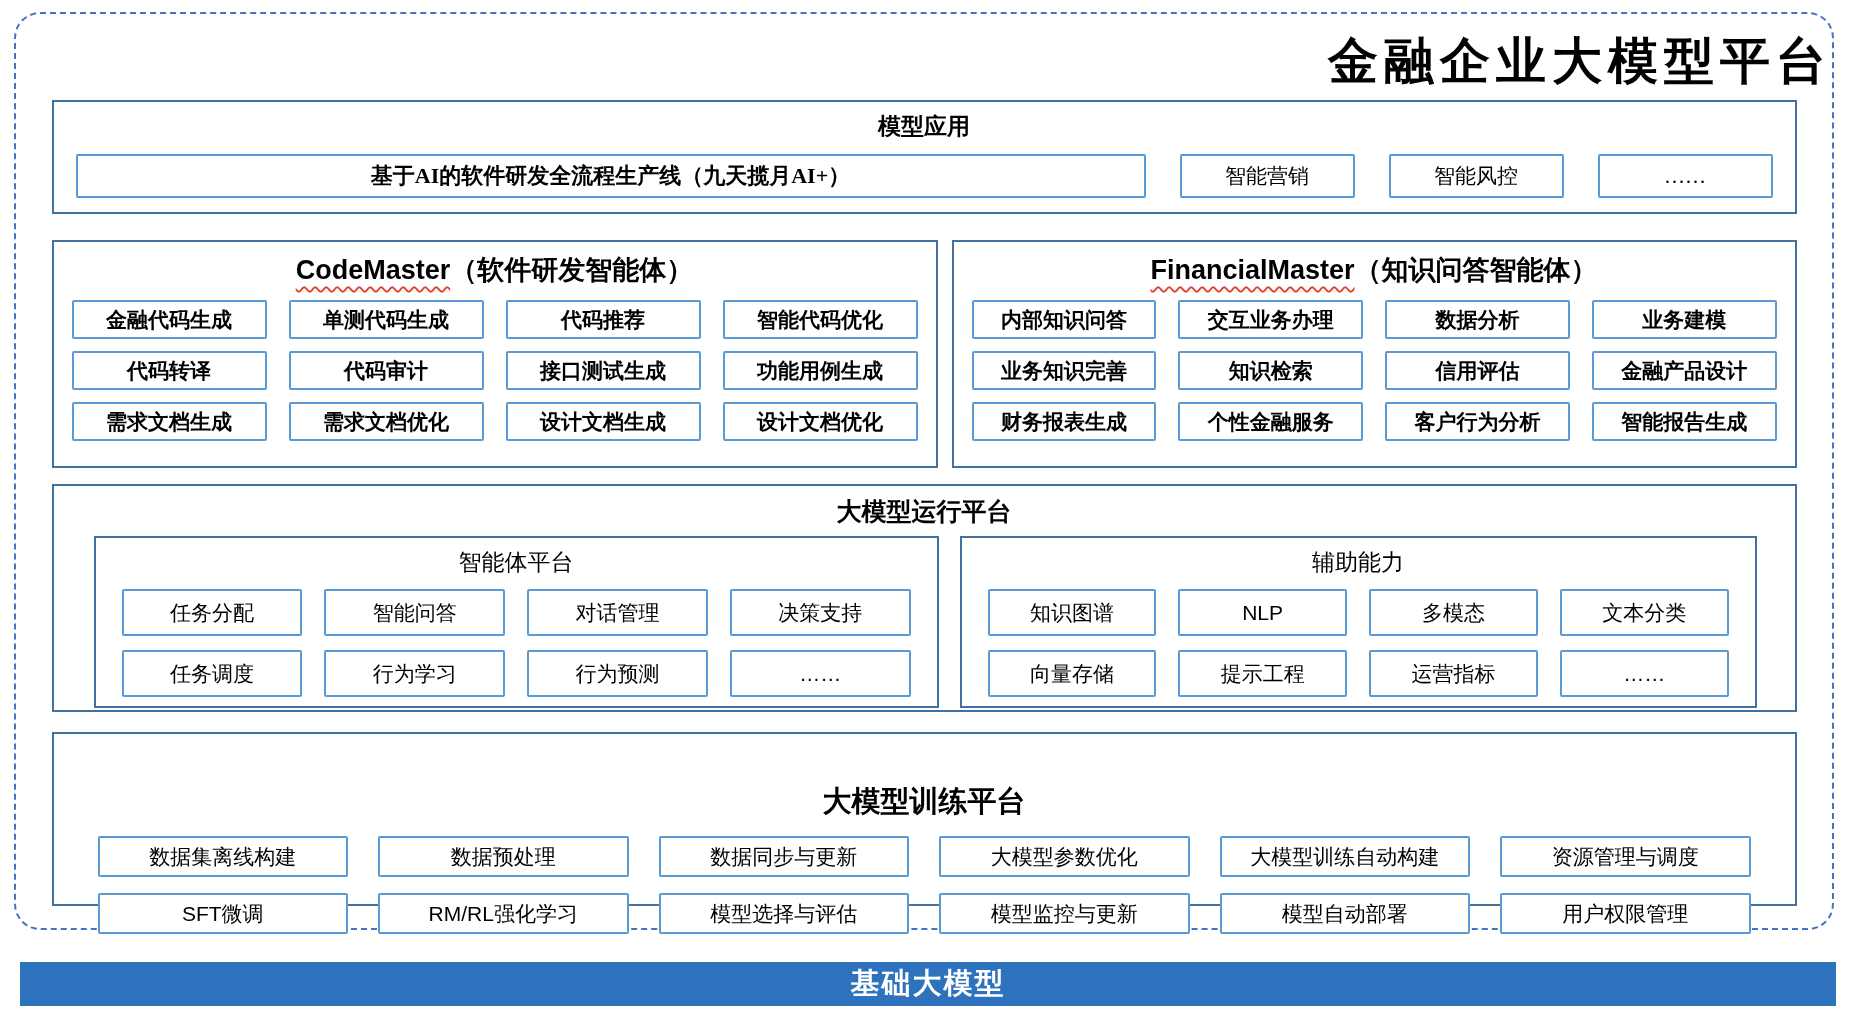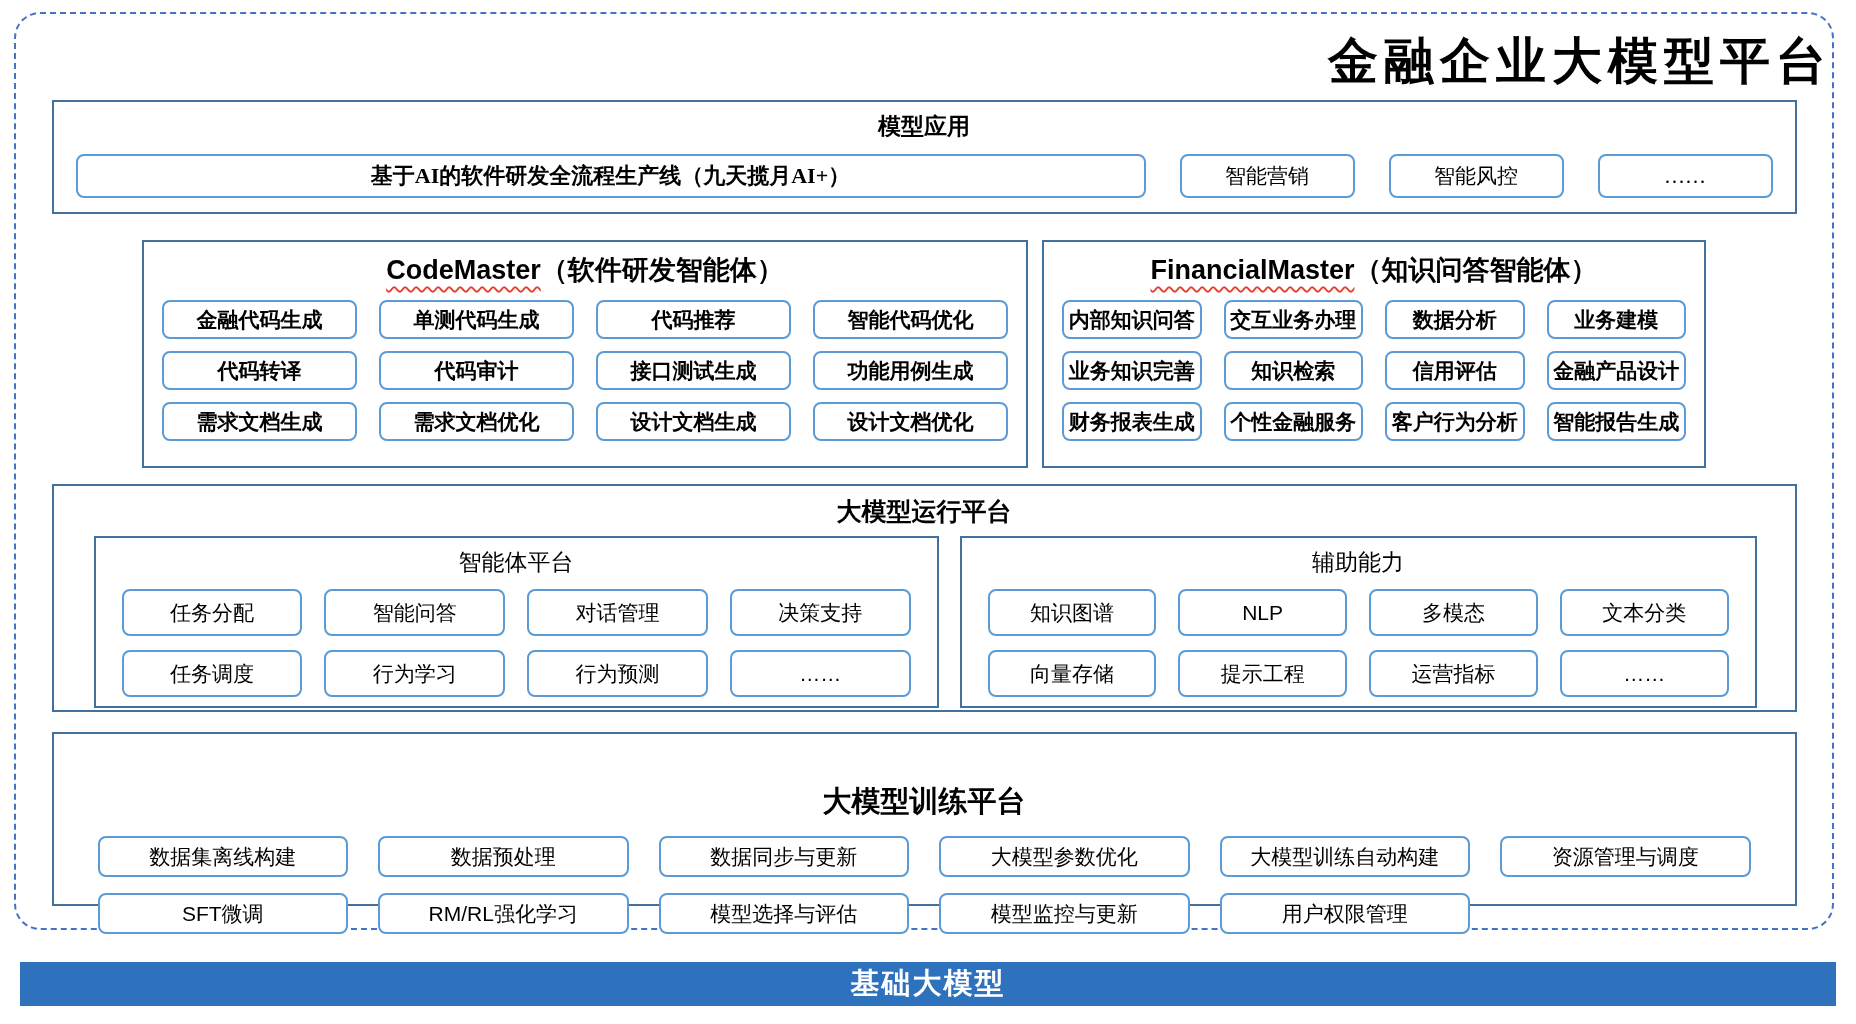--- a/index.html
+++ b/index.html
@@ -16,33 +16,33 @@
   .main-title {
     text-align:right; font-size:50px; font-weight:bold; line-height:62px;
     font-family:"DejaVu Serif", serif; letter-spacing:6px;
   }
   .section {
     width:1745px; margin:0 auto; border:2px solid #41719C; background:#fff;
     box-sizing:border-box;
   }
   .sec-header { text-align:center; font-weight:bold; font-size:23px; padding-top:9px; }
   .pill {
-    border:2px solid #5B9BD5; border-radius:8px; background:#fff;
+    border:2px solid #5B9BD5; border-radius:2px; background:#fff;
     display:flex; align-items:center; justify-content:center;
     font-size:21px; height:40px; box-sizing:border-box; text-align:center;
     white-space:nowrap;
   }
   
   .apps-section { margin-top:8px; height:114px;font-family:Liberation Serif, serif; }
   .apps-row { display:flex; gap:34px; padding:12px 22px 0 22px; }
   .apps-main-pill { width:1070px; height:44px; font-weight:bold; font-size:22px; }
   .apps-row .gen-wrap { display:flex; flex:1; gap:34px; }
   .apps-row .gen-wrap .pill { flex:1; height:44px; }
   
-  .agents-row { width:1564px; margin:26px auto 0 auto; display:flex; gap:14px; }
+  .agents-row { width:1745px; margin:26px auto 0 auto; display:flex; gap:14px; }
   .agent-box { border:2px solid #41719C; height:228px; box-sizing:border-box; background:#fff; }
   .agent-box.left { width:886px; }
   .agent-box.right { flex:1; }
   .agent-title { text-align:center; font-size:27px; font-weight:bold; padding-top:10px; }
   .wavy {
     text-decoration-line:underline; text-decoration-style:wavy;
     text-decoration-color:#E5402E; text-decoration-thickness:2px;
     text-underline-offset:7px; text-decoration-skip-ink:none;
   }
   .agent-grid {
@@ -180,20 +180,21 @@
         <div class="pill">数据集离线构建</div>
         <div class="pill">数据预处理</div>
         <div class="pill">数据同步与更新</div>
         <div class="pill">大模型参数优化</div>
         <div class="pill">大模型训练自动构建</div>
         <div class="pill">资源管理与调度</div>
         <div class="pill">SFT微调</div>
         <div class="pill">RM/RL强化学习</div>
         <div class="pill">模型选择与评估</div>
         <div class="pill">模型监控与更新</div>
+        <div class="pill">模型自动部署</div>
         <div class="pill">用户权限管理</div>
       </div>
   </div>
 
 </div>
 
 <div class="foundation-bar">
   <span>基础大模型</span>
 </div>
 

